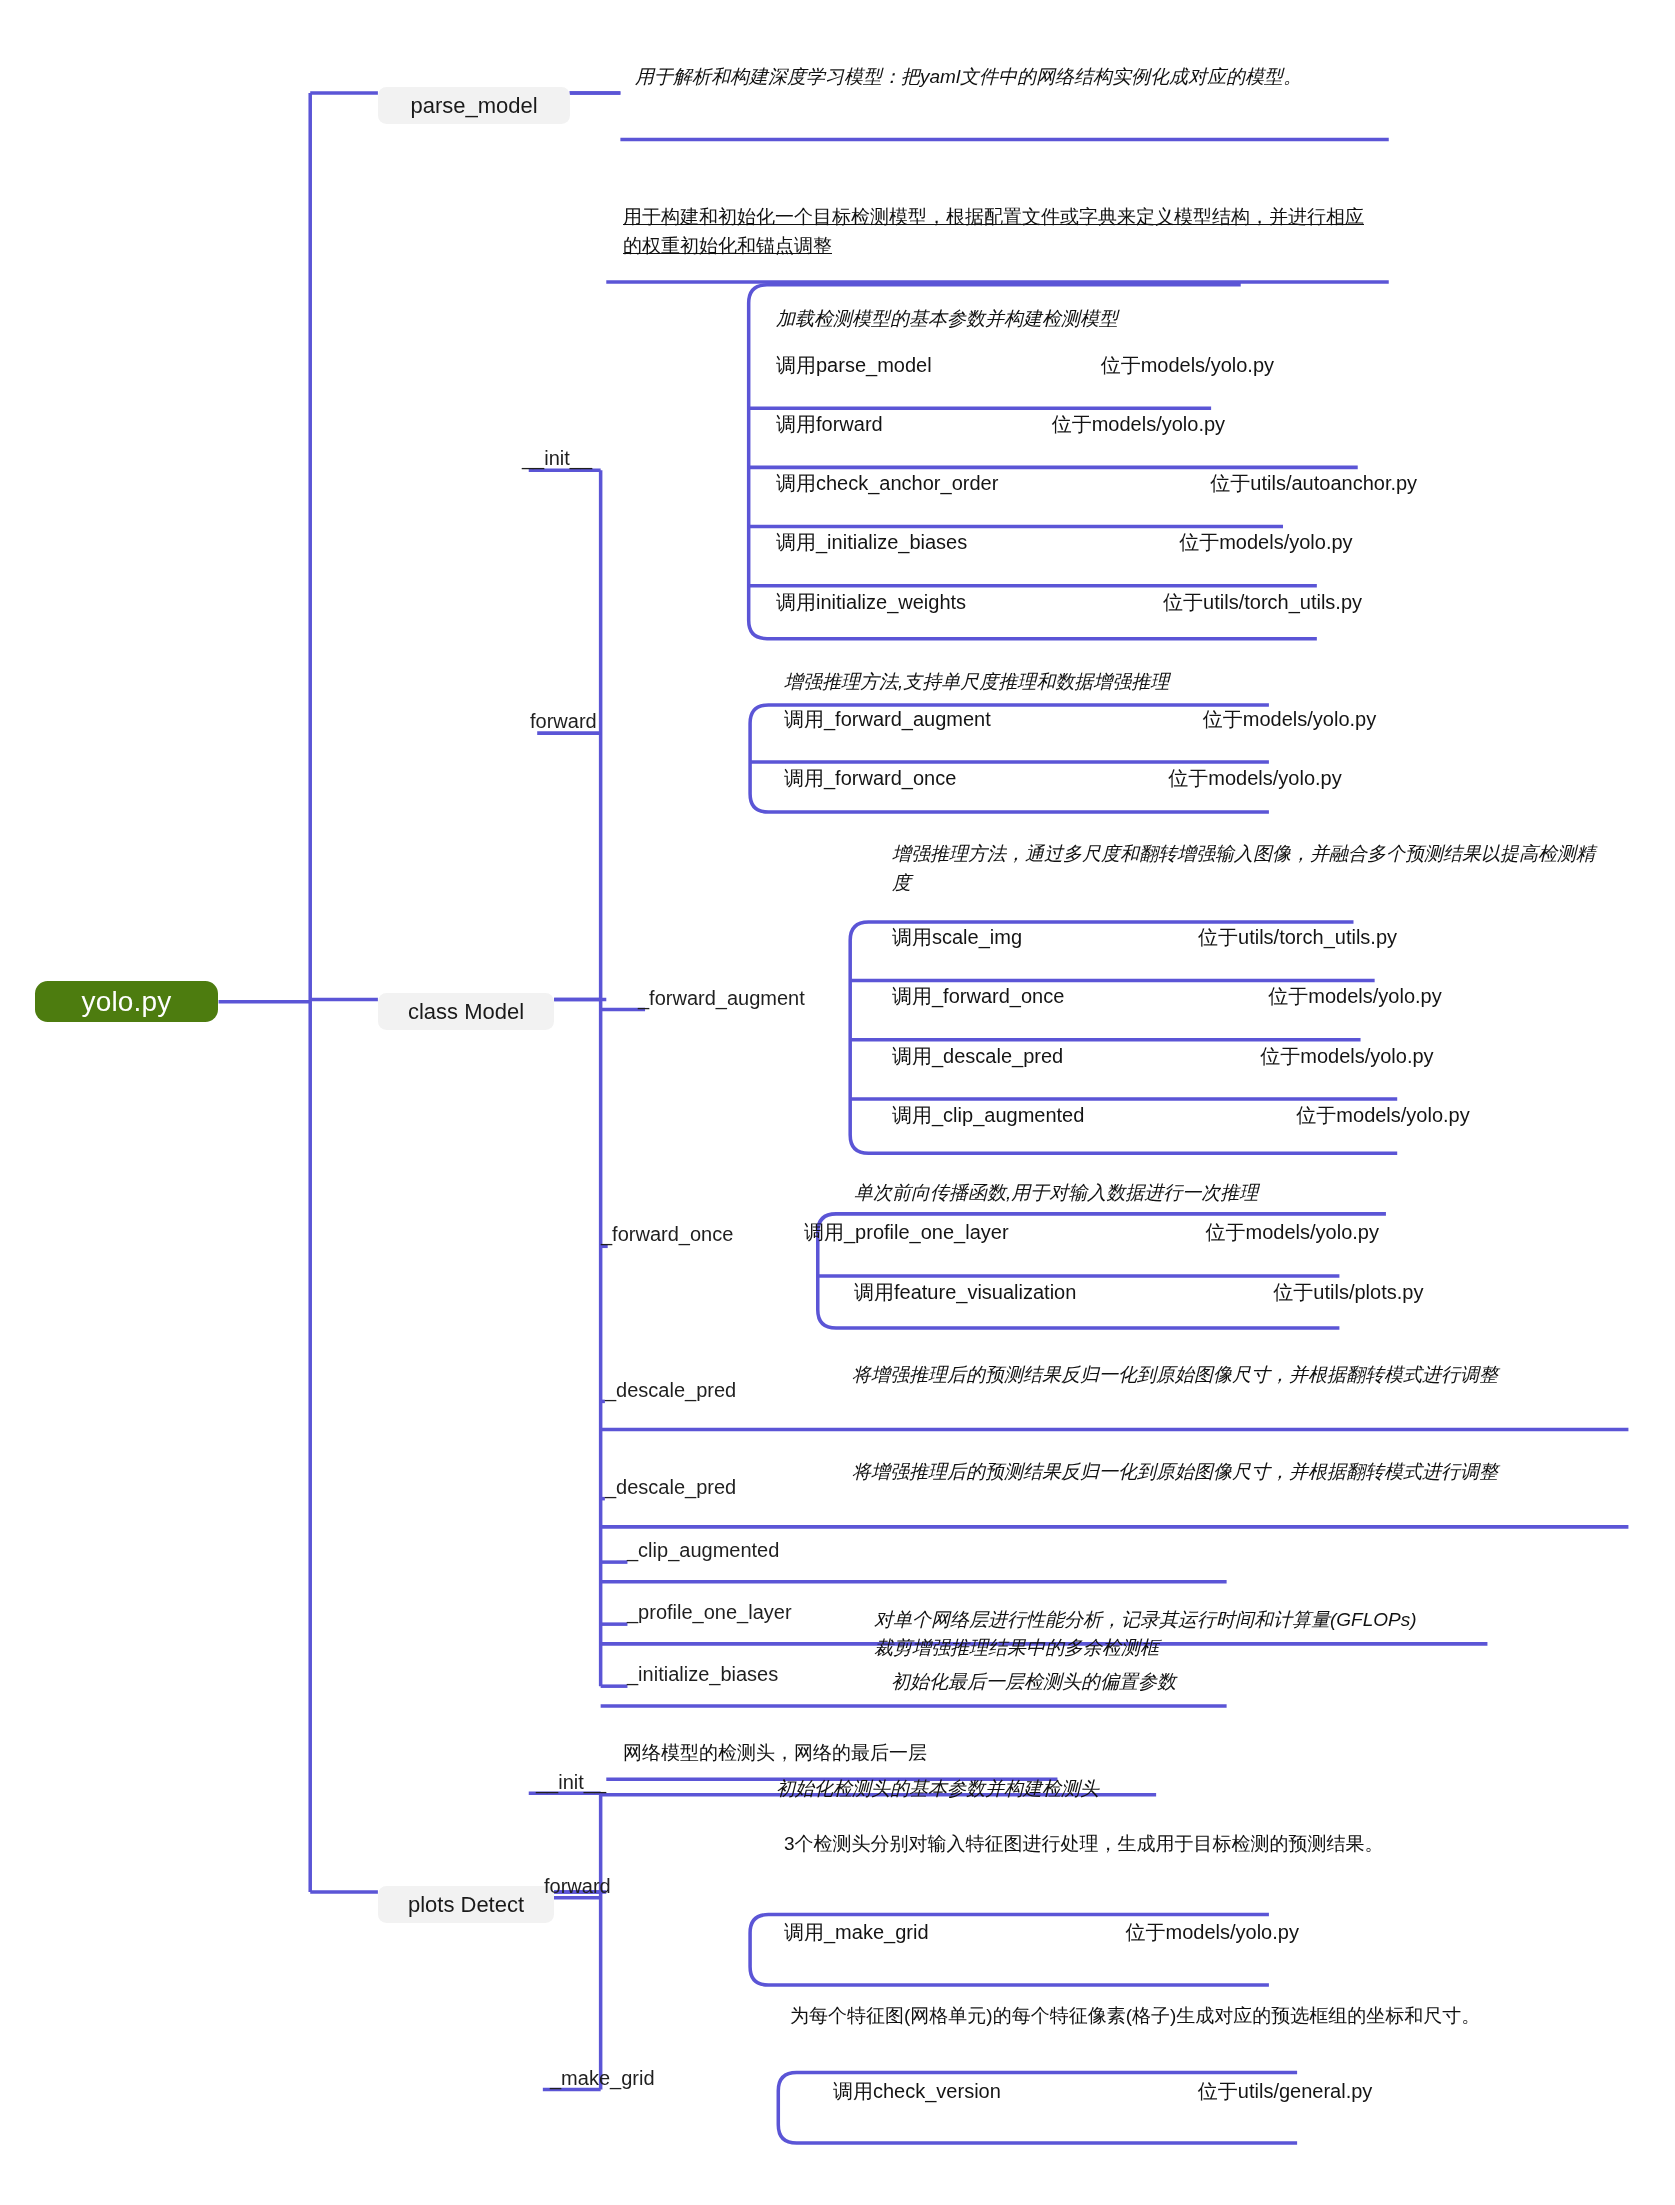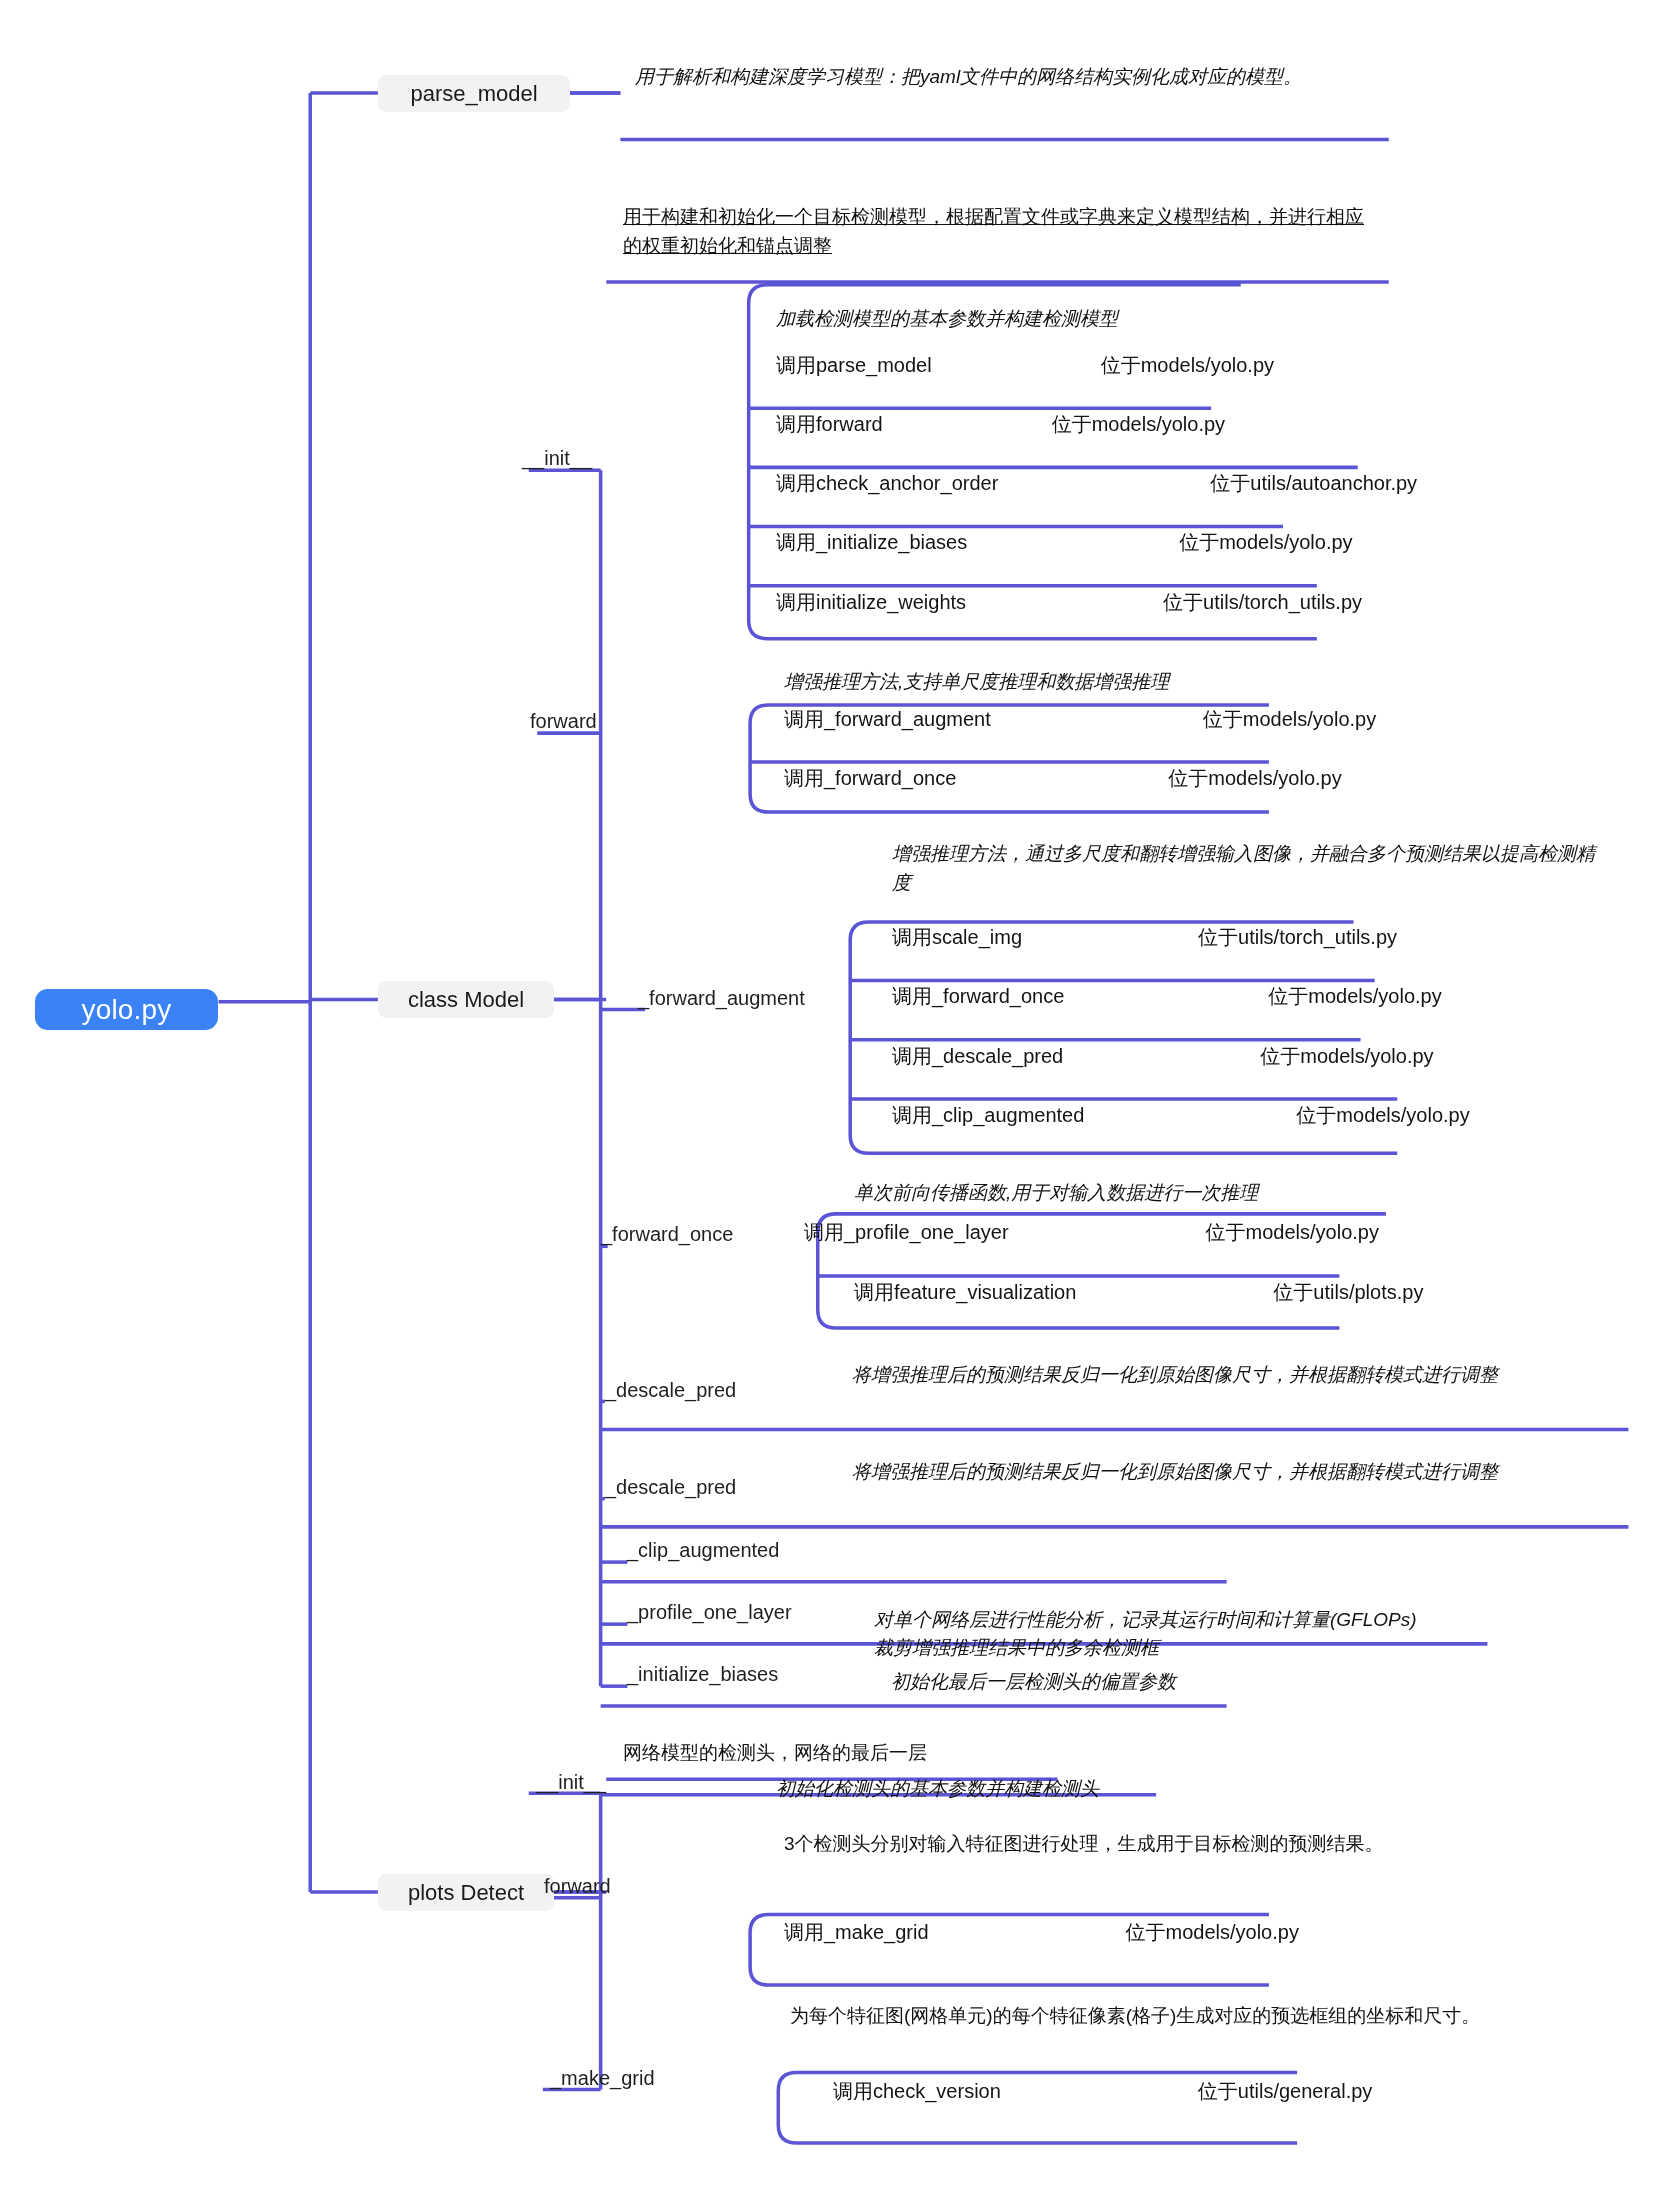--- a/index.html
+++ b/index.html
@@ -5,26 +5,26 @@
   html,body{margin:0;padding:0;background:#fff;}
   body{width:1675px;height:2205px;position:relative;
        font-family:"Liberation Sans","DejaVu Sans",sans-serif;}
   #canvas{position:absolute;inset:0;width:1675px;height:2205px;}
   svg.links{position:absolute;left:0;top:0;width:1675px;height:2205px;overflow:visible;}
   svg.links path,svg.links line{fill:none;stroke:#5B55D6;stroke-width:5;stroke-linecap:butt;}
 
   .node{position:absolute;box-sizing:border-box;}
 
   
-  .root{background:#3b82f6;color:#fff;border-radius:12.7px;
+  .root{background:#4d7c0f;color:#fff;border-radius:12.7px;
         font-size:28px;display:flex;align-items:center;justify-content:center;
-        letter-spacing:0.2px;margin-top:8px;}
+        letter-spacing:0.2px;}
   
   .chip{background:#f2f2f2;color:#1a1a1a;border-radius:8.5px;
-        font-size:22px;display:flex;align-items:center;justify-content:center;}
+        font-size:22px;display:flex;align-items:center;justify-content:center;margin-top:12px;}
 
   
   .lbl{font-size:20px;color:#1f1f1f;white-space:nowrap;
        display:flex;align-items:flex-end;}
   
   .desc{font-size:19px;color:#111;font-style:italic;line-height:1.52;}
   .desc.noital{font-style:normal;}
   
   .callrow{font-size:20px;color:#141414;white-space:nowrap;display:flex;align-items:flex-end;}
   .callrow .c1{display:inline-block;}

